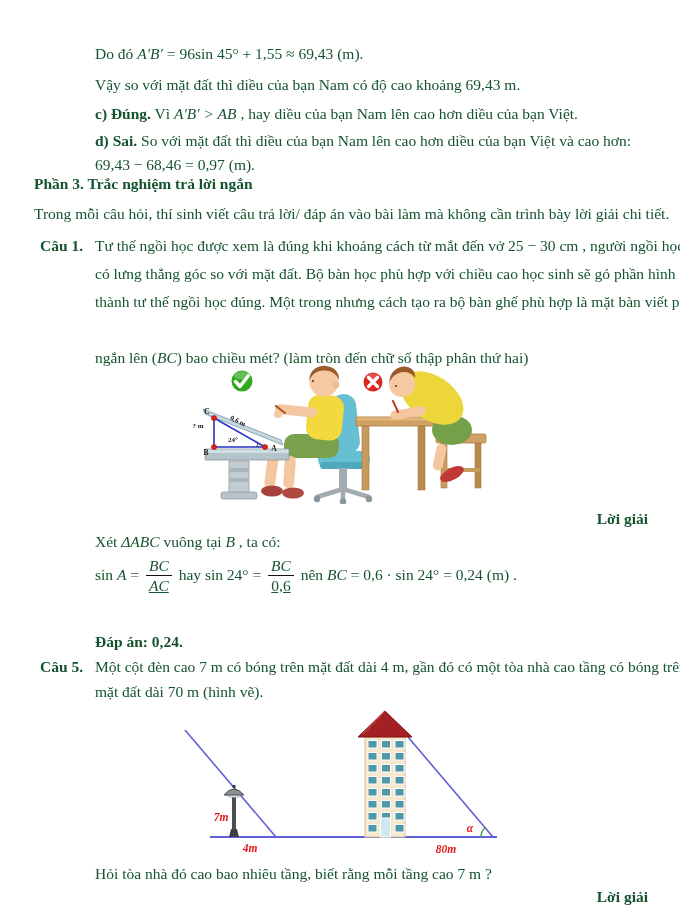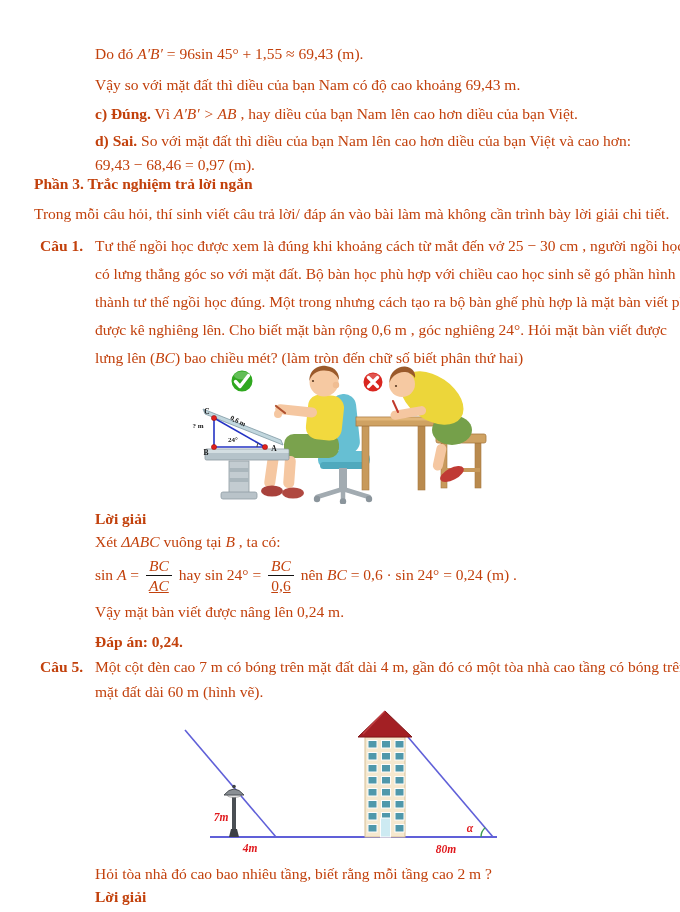--- a/index.html
+++ b/index.html
@@ -1,22 +1,22 @@
 <!DOCTYPE html>
 <html><head>
 <meta charset="utf-8">
 <style>
   html,body{margin:0;padding:0;background:#ffffff;}
   .page{position:relative;width:680px;height:912px;background:#ffffff;overflow:hidden;
-        font-family:"Liberation Serif","DejaVu Serif",serif;color:#c2410c;}
+        font-family:"Liberation Serif","DejaVu Serif",serif;color:#14532d;}
   .t{position:absolute;white-space:nowrap;font-size:15.5px;line-height:20px;}
   .b{font-weight:bold;}
   .i{}
   .mi{font-style:italic;}
-  .ctr{text-align:left;}
+  .ctr{text-align:right;}
   .eq{height:46px;line-height:46px;}
   .eq > span{vertical-align:middle;}
   .frac{display:inline-block;vertical-align:middle;text-align:center;line-height:19px;margin:0 3px;}
   .frac .fnum{display:block;border-bottom:1px solid #121212;padding:0 3px;}
   .frac .fden{display:block;padding:0 3px;text-decoration:underline;}
   svg{position:absolute;display:block;}
   svg text{font-family:"Liberation Serif","DejaVu Serif",serif;}
   .tri-label{font-weight:bold;font-size:7.5px;fill:#151515;}
   .red-label{font-weight:bold;font-style:italic;font-size:11.5px;fill:#e0191d;}
 </style>
@@ -35,22 +35,21 @@
 
   <div class="t" style="top:155px;left:95px">69,43 − 68,46 = 0,97 (m).</div>
 
   <div class="t b" style="top:174px;left:34px">Phần 3. Trắc nghiệm trả lời ngắn</div>
   <div class="t i" style="top:204px;left:34px">Trong mỗi câu hỏi, thí sinh viết câu trả lời/ đáp án vào bài làm mà không cần trình bày lời giải chi tiết.</div>
 
   <div class="t b" style="top:236px;left:40px">Câu 1.</div>
   <div class="t" style="top:236px;left:95px">Tư thế ngồi học được xem là đúng khi khoảng cách từ mắt đến vở 25 − 30 cm , người ngồi học</div>
   <div class="t" style="top:264px;left:95px">có lưng thẳng góc so với mặt đất. Bộ bàn học phù hợp với chiều cao học sinh sẽ gó phần hình</div>
   <div class="t" style="top:292px;left:95px">thành tư thế ngồi học đúng. Một trong nhưng cách tạo ra bộ bàn ghế phù hợp là mặt bàn viết phải</div>
-  <div class="t" style="top:320px;left:95px">được kê nghiêng lên. Cho biết mặt bàn rộng 0,6 m , góc nghiêng 24°. Hỏi mặt bàn viết được</div>
-  <div class="t" style="top:348px;left:95px"><span>lưng lên (</span><span class="mi">BC</span><span>) bao chiều mét? </span><span class="i">(làm tròn đến chữ số biết phân thứ hai)</span></div>
+  <div class="t" style="top:348px;left:95px"><span>ngắn lên (</span><span class="mi">BC</span><span>) bao chiều mét? </span><span class="i">(làm tròn đến chữ số thập phân thứ hai)</span></div>
 
   <svg style="top:364px;left:190px" width="312" height="140" viewBox="0 0 312 140">
 
     <g>
 
       <g>
         <rect x="143" y="30" width="25" height="60" rx="12" fill="#66bfd3" transform="rotate(-6 155 60)"></rect>
         <rect x="128" y="87" width="52" height="17" rx="8" fill="#66bfd3"></rect>
         <rect x="130" y="98" width="48" height="7" rx="3.5" fill="#4fa9bd"></rect>
         <rect x="149" y="104" width="8" height="21" fill="#a2abb1"></rect>
@@ -144,26 +143,25 @@
       </g>
     </g>
   </svg>
 
   <div class="t b ctr" style="top:509px;left:95px;width:553px">Lời giải</div>
 
   <div class="t" style="top:532px;left:95px"><span>Xét </span><span class="mi">ΔABC</span><span> vuông tại </span><span class="mi">B</span><span> , ta có:</span></div>
 
   <div class="t eq" style="top:551px;left:95px"><span>sin </span><span class="mi">A</span><span> = </span><span class="frac"><span class="fnum mi">BC</span><span class="fden mi">AC</span></span><span> hay </span><span>sin 24° = </span><span class="frac"><span class="fnum mi">BC</span><span class="fden">0,6</span></span><span> nên </span><span class="mi">BC</span><span> = 0,6 · sin 24° = 0,24 (m) .</span></div>
 
-  <div class="t" style="top:602px;left:95px">Vậy mặt bàn viết được nâng lên 0,24 m.</div>
   <div class="t b" style="top:632px;left:95px">Đáp án: 0,24.</div>
 
   <div class="t b" style="top:657px;left:40px">Câu 5.</div>
   <div class="t" style="top:657px;left:95px">Một cột đèn cao 7 m có bóng trên mặt đất dài 4 m, gần đó có một tòa nhà cao tầng có bóng trên</div>
-  <div class="t" style="top:682px;left:95px">mặt đất dài 60 m (hình vẽ).</div>
+  <div class="t" style="top:682px;left:95px">mặt đất dài 70 m (hình vẽ).</div>
 
   <svg style="top:706px;left:170px" width="335" height="152" viewBox="0 0 335 152">
 
     <line x1="15" y1="24" x2="106" y2="131" stroke="#6060d8" stroke-width="1.6"></line>
     <line x1="238" y1="31" x2="323" y2="131" stroke="#6060d8" stroke-width="1.6"></line>
 
     <line x1="40" y1="131" x2="327" y2="131" stroke="#6060d8" stroke-width="2"></line>
 
     <g>
       <rect x="62" y="91" width="4" height="37" fill="#4a4f54"></rect>
@@ -206,16 +204,16 @@
     </g>
 
     <path d="M311,131 A12,12 0 0 1 315.2,121.8" stroke="#3e9e52" stroke-width="1.4" fill="none"></path>
 
     <text class="red-label" x="51" y="115" text-anchor="middle">7m</text>
     <text class="red-label" x="80" y="146" text-anchor="middle">4m</text>
     <text class="red-label" x="276" y="147" text-anchor="middle">80m</text>
     <text class="red-label" x="300" y="126" text-anchor="middle">α</text>
   </svg>
 
-  <div class="t" style="top:864px;left:95px">Hỏi tòa nhà đó cao bao nhiêu tầng, biết rằng mỗi tầng cao 2 m ?</div>
+  <div class="t" style="top:864px;left:95px">Hỏi tòa nhà đó cao bao nhiêu tầng, biết rằng mỗi tầng cao 7 m ?</div>
   <div class="t b ctr" style="top:887px;left:95px;width:553px">Lời giải</div>
 
 </div>
 
 </body></html>

